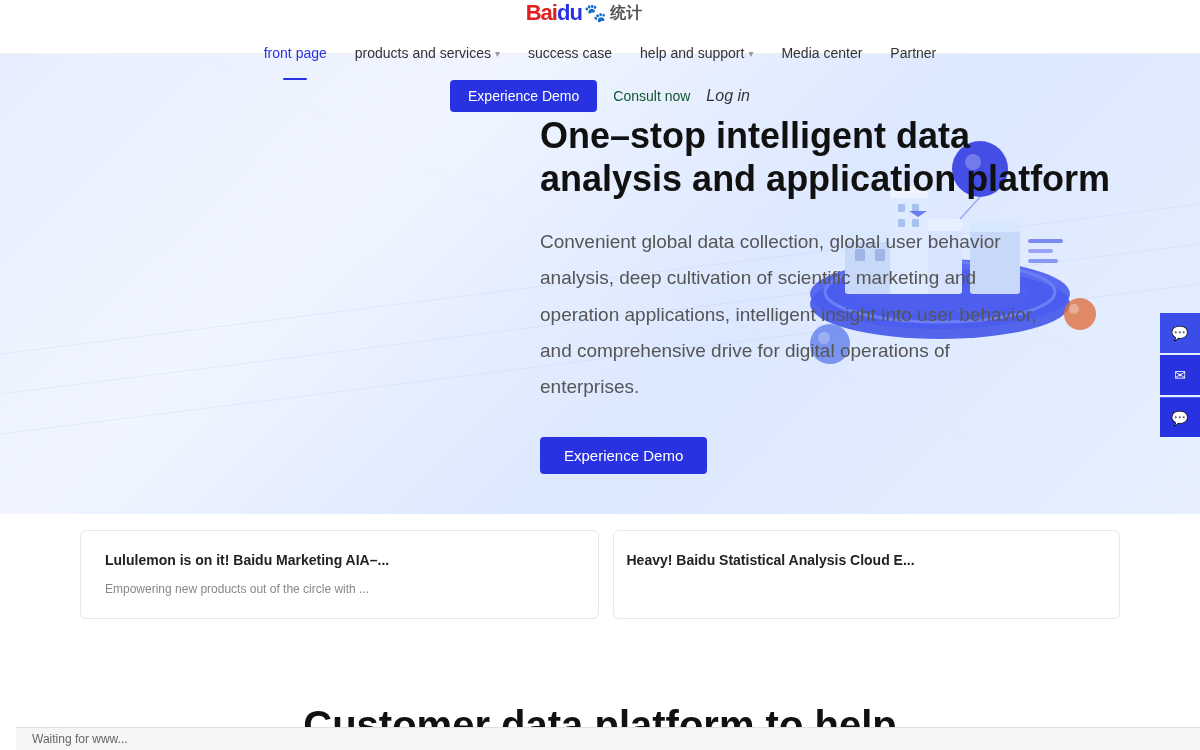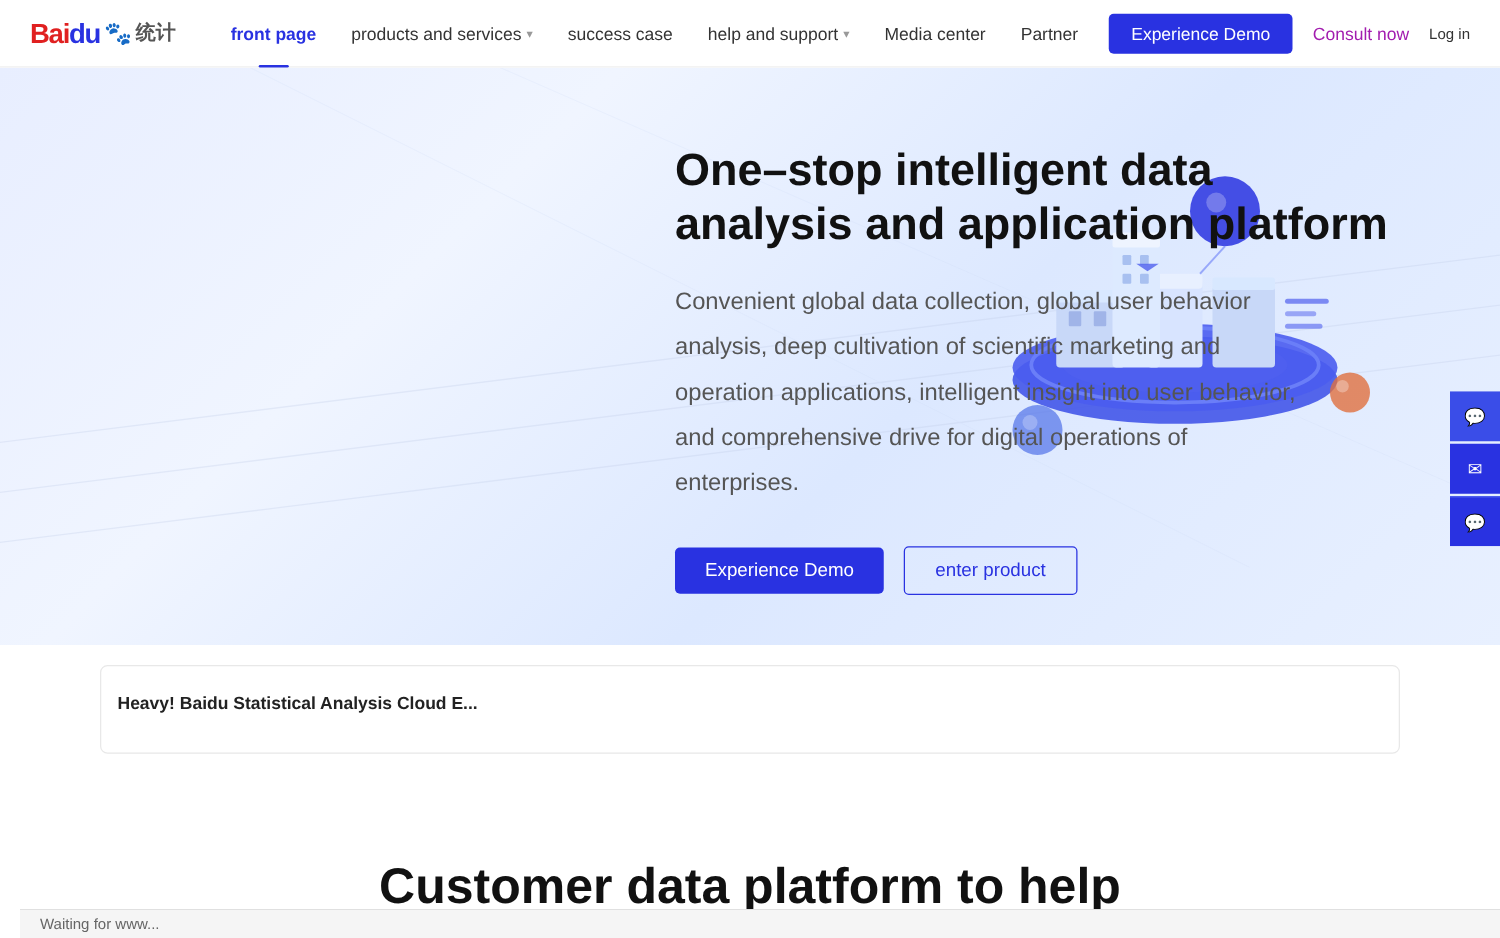--- a/index.html
+++ b/index.html
@@ -8,20 +8,21 @@
     
     .navbar {
       display: flex;
       align-items: center;
       height: 54px;
       padding: 0 24px;
       background: #fff;
       border-bottom: 1px solid #f0f0f0;
       position: relative;
       z-index: 10;
+      flex-direction: column;
     }
     .logo-area {
       display: flex;
       align-items: center;
       margin-right: 32px;
       cursor: pointer;
     }
     .logo-baidu {
       font-size: 22px;
       font-weight: bold;
@@ -46,21 +47,21 @@
       display: flex;
       align-items: center;
       font-size: 14px;
       color: #333;
       cursor: pointer;
       white-space: nowrap;
       position: relative;
     }
     .nav-item.active {
       color: #2932E1;
-      font-weight: 700;
+      font-weight: 400;
     }
     .nav-item.active::after {
       content: '';
       position: absolute;
       bottom: 0;
       left: 50%;
       transform: translateX(-50%);
       width: 24px;
       height: 2px;
       background: #2932E1;
@@ -81,29 +82,30 @@
       color: #fff;
       border: none;
       border-radius: 4px;
       padding: 8px 18px;
       font-size: 14px;
       cursor: pointer;
       white-space: nowrap;
     }
     .nav-consult {
       font-size: 14px;
-      color: #a21caf;
+      color: #14532d;
       cursor: pointer;
       white-space: nowrap;
     }
     .nav-login {
-      font-size: 12px;
+      font-size: 16px;
       color: #333;
       cursor: pointer;
       white-space: nowrap;
+      font-style: italic;
     }
 
     
     .hero {
       background: linear-gradient(135deg, #e8eeff 0%, #f0f5ff 30%, #dce8ff 60%, #e8f0ff 100%);
       min-height: 350px;
       padding: 60px 80px 40px;
       position: relative;
       overflow: hidden;
       display: flex;
@@ -302,21 +304,20 @@
     <line x1="0" y1="380" x2="1200" y2="230" stroke="#c0cce8" stroke-width="1"></line>
     <line x1="200" y1="0" x2="1000" y2="400" stroke="#c8d5f0" stroke-width="0.5"></line>
     <line x1="400" y1="0" x2="1200" y2="350" stroke="#c8d5f0" stroke-width="0.5"></line>
   </svg>
 
   <div class="hero-content">
     <h1 class="hero-title">One–stop intelligent data analysis and application platform</h1>
     <p class="hero-desc">Convenient global data collection, global user behavior analysis, deep cultivation of scientific marketing and operation applications, intelligent insight into user behavior, and comprehensive drive for digital operations of enterprises.</p>
     <div class="hero-buttons">
       <button class="btn-hero-primary">Experience Demo</button>
-      <button class="btn-hero-secondary">enter product</button>
     </div>
   </div>
 
   <div class="illus-container">
     <svg viewBox="0 0 500 320" xmlns="http://www.w3.org/2000/svg">
 
       <ellipse cx="280" cy="240" rx="130" ry="35" fill="#3a4de8" opacity="0.85"></ellipse>
       <ellipse cx="280" cy="230" rx="130" ry="35" fill="#4a5cf0" opacity="0.9"></ellipse>
 
       <ellipse cx="280" cy="228" rx="115" ry="30" fill="none" stroke="#6a7ef8" stroke-width="3"></ellipse>
@@ -357,20 +358,24 @@
 
       <line x1="320" y1="133" x2="300" y2="155" stroke="#6a7ef8" stroke-width="1.5" opacity="0.6"></line>
 
       <polygon points="249,147 258,153 267,147" fill="#5060ee" opacity="0.8"></polygon>
     </svg>
   </div>
 </section>
 
 <section class="news-section">
   <div class="news-card">
+    <div class="news-title">Lululemon is on it! Baidu Marketing AIA–...</div>
+    <div class="news-desc">Empowering new products out of the circle with ...</div>
+  </div>
+  <div class="news-card">
     <div class="news-title">Heavy! Baidu Statistical Analysis Cloud E...</div>
   </div>
 </section>
 
 <section class="section2">
   <h2 class="section2-title">Customer data platform to help enterprises grow digital marketing operations</h2>
 
 </section>
 
 <div class="floating-sidebar">

